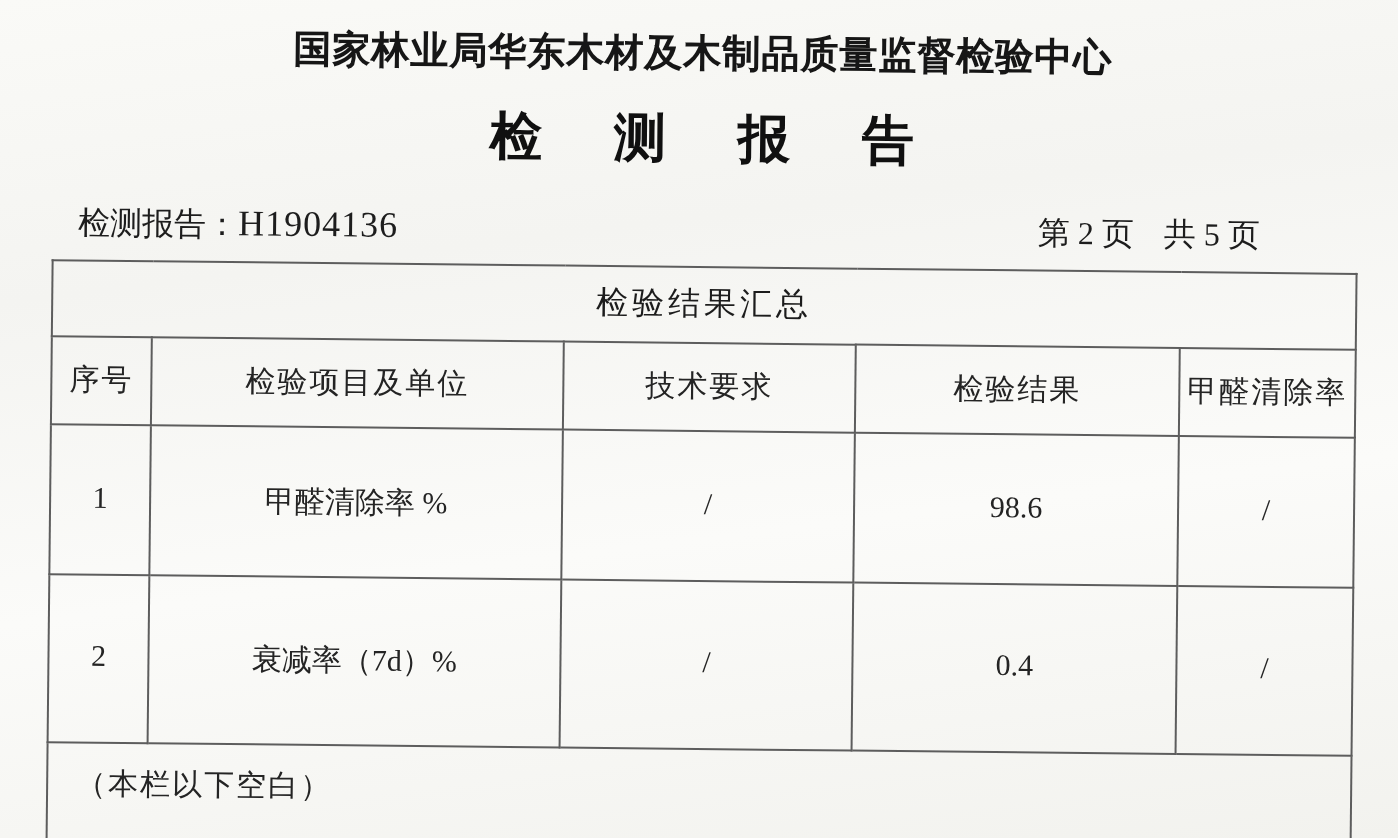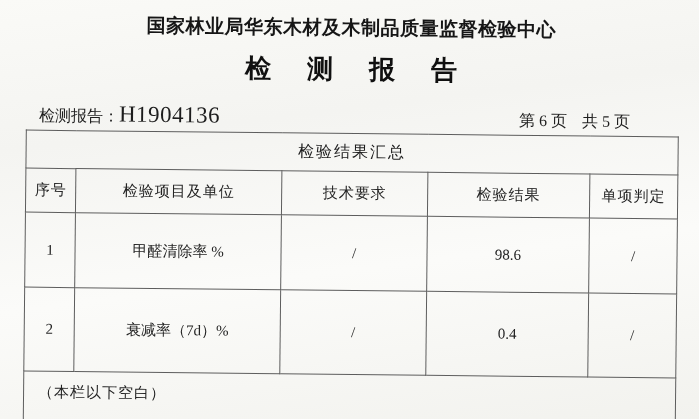--- a/index.html
+++ b/index.html
@@ -51,21 +51,21 @@
   .meta-row {
     margin-top: 19px;
     padding: 0 70px 0 38px;
     display: flex;
     justify-content: space-between;
     align-items: baseline;
     font-size: 16px;
     color: #1d1d1d;
   }
   .report-no .num {
-    font-size: 23px;
+    font-size: 18px;
     letter-spacing: 0.5px;
   }
   .page-info { display: flex; gap: 15px; }
   .report-table {
     position: absolute;
     left: 25px;
     top: 133px;
     width: 652px;
     border-collapse: collapse;
     table-layout: fixed;
@@ -104,21 +104,21 @@
 
     <div class="org-name">国家林业局华东木材及木制品质量监督检验中心</div>
 
     <div class="report-title">检测报告</div>
 
     <div class="meta-row">
       <div class="report-no">
         <span>检测报告：</span><span class="num">H1904136</span>
       </div>
       <div class="page-info">
-        <span>第 6 页</span>
+        <span>第 2 页</span>
         <span>共 5 页</span>
       </div>
     </div>
 
     <table class="report-table">
       <colgroup>
         <col style="width:50px">
         <col style="width:206px">
         <col style="width:146px">
         <col style="width:162px">
@@ -126,21 +126,21 @@
       </colgroup>
       <tbody>
         <tr class="row-title">
           <td colspan="5">检验结果汇总</td>
         </tr>
         <tr class="row-head">
           <td>序号</td>
           <td>检验项目及单位</td>
           <td>技术要求</td>
           <td>检验结果</td>
-          <td>单项判定</td>
+          <td>甲醛清除率</td>
         </tr>
         <tr class="row-data-1">
           <td class="num-cell">1</td>
           <td>甲醛清除率 %</td>
           <td class="slash-cell">/</td>
           <td class="num-cell">98.6</td>
           <td class="slash-cell">/</td>
         </tr>
         <tr class="row-data-2">
           <td class="num-cell">2</td>

